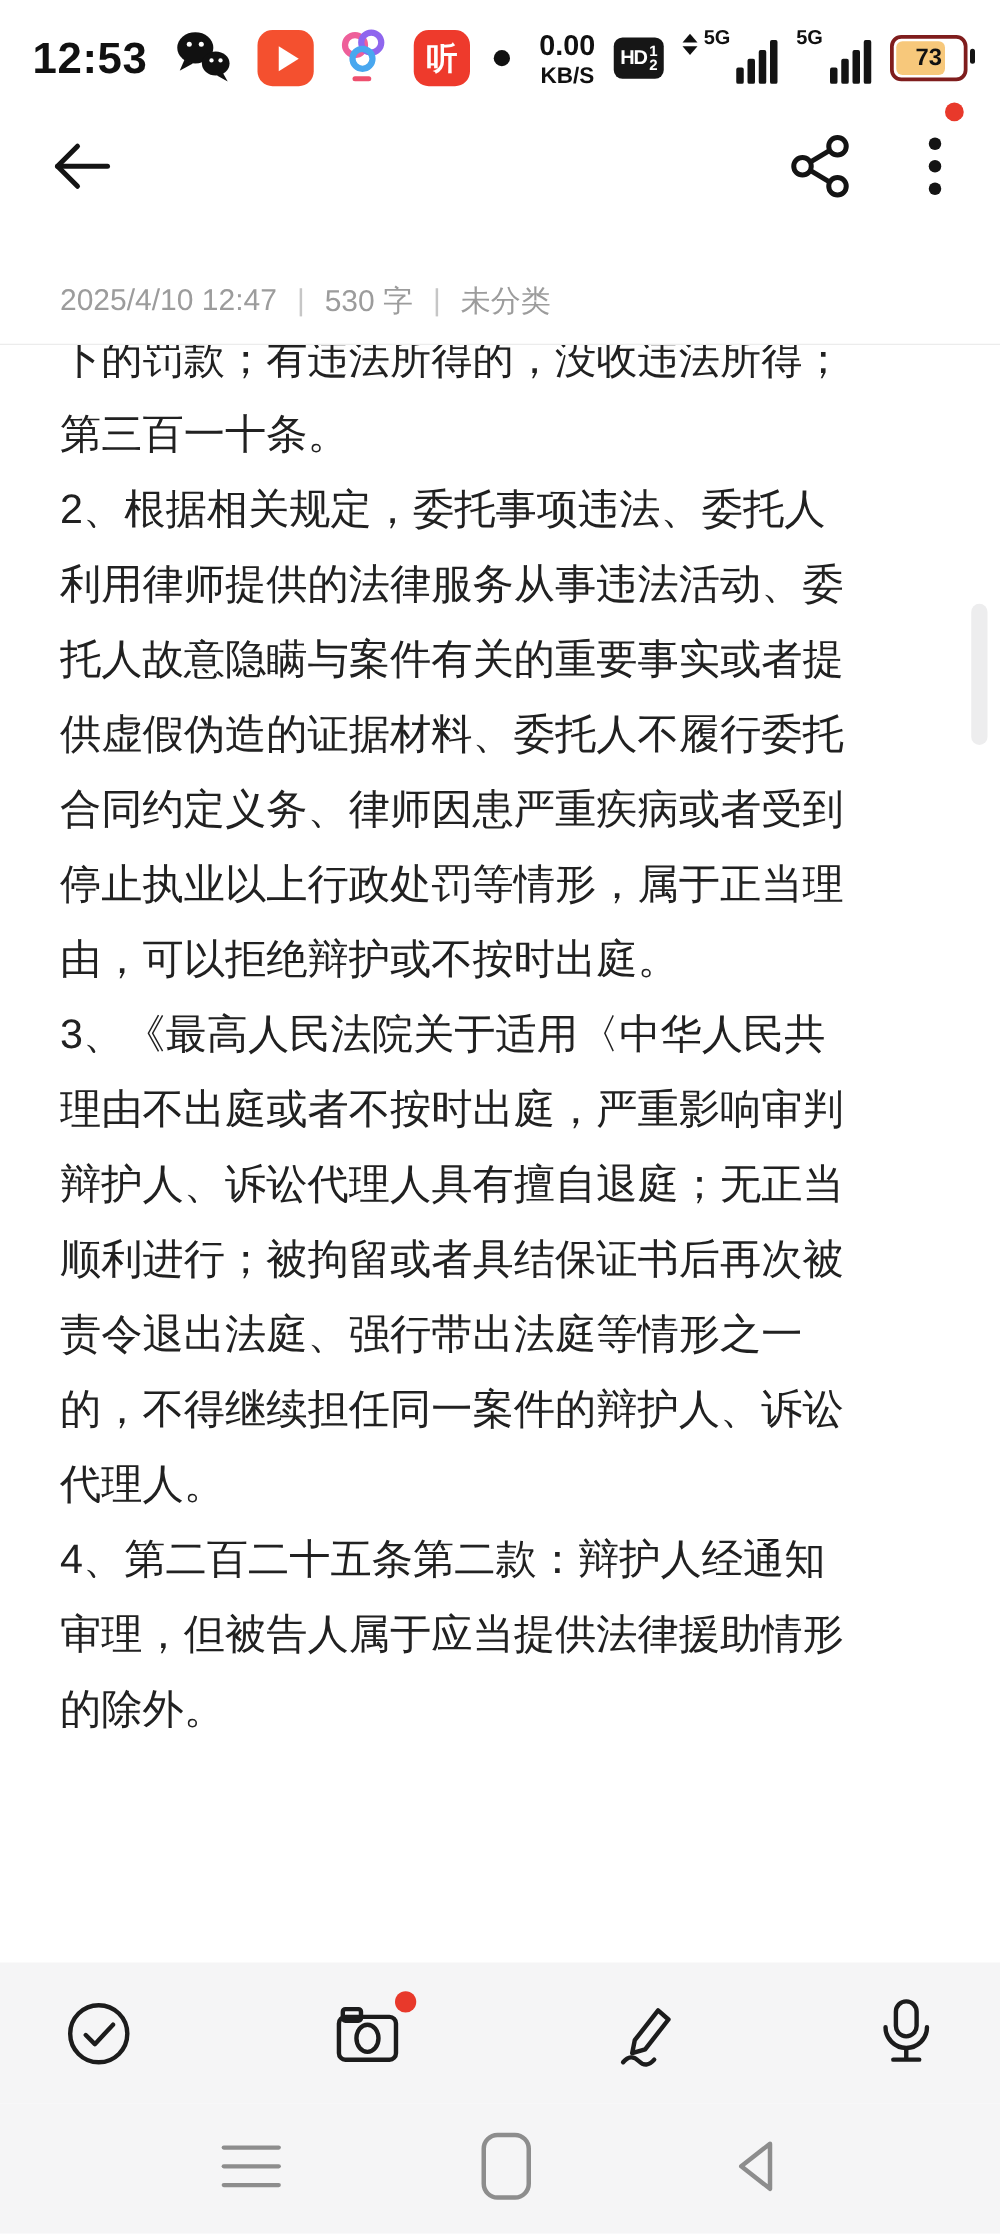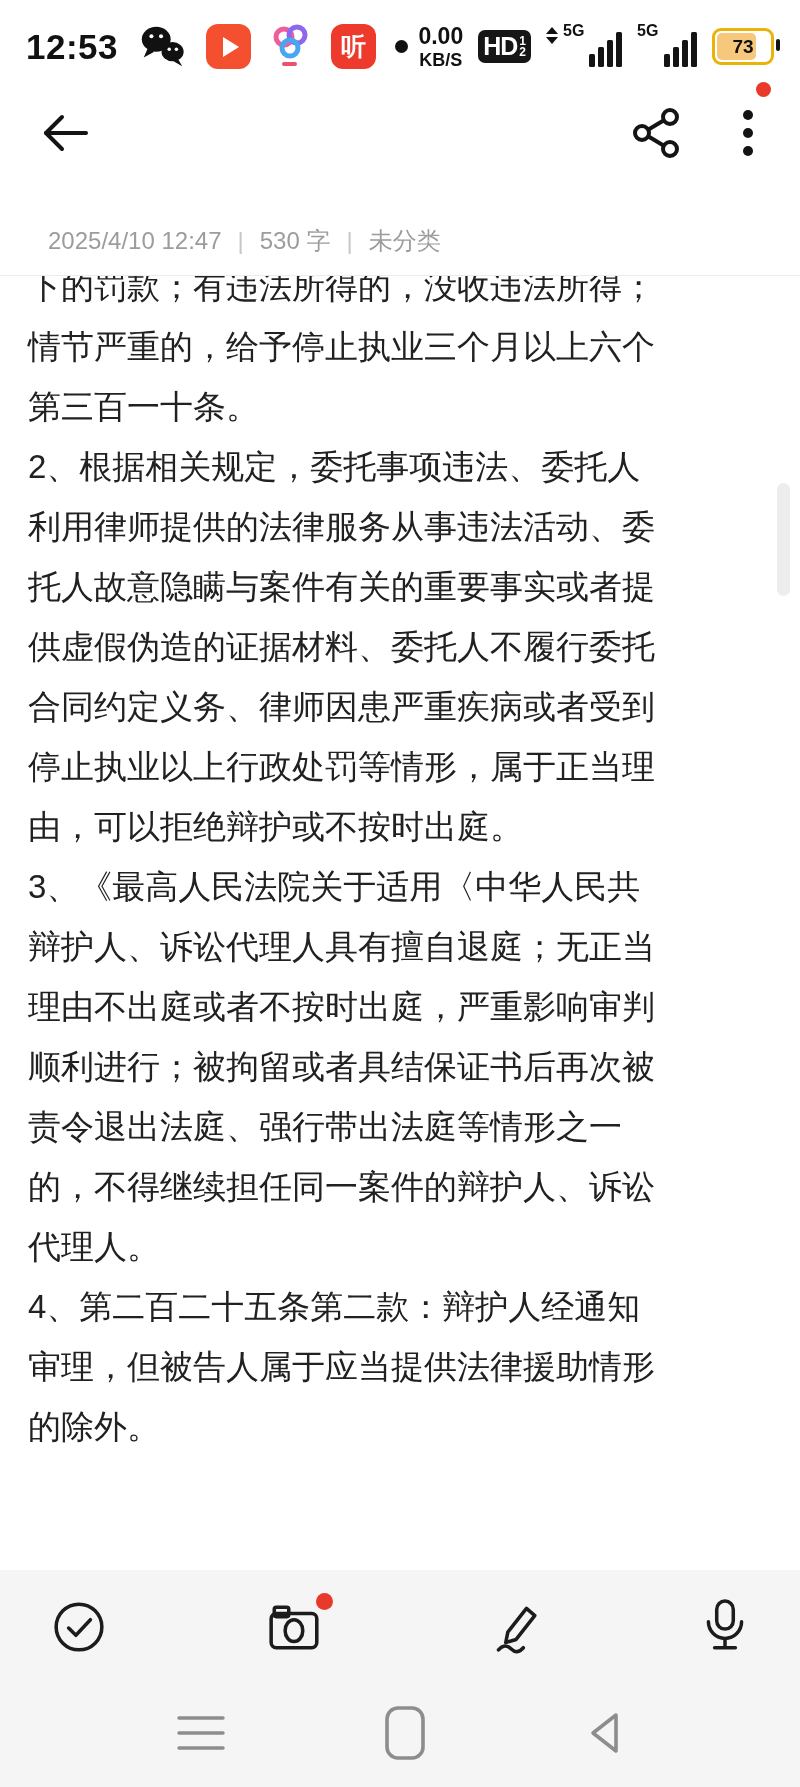--- a/index.html
+++ b/index.html
@@ -16,47 +16,47 @@
   .appicon { width:45px; height:45px; border-radius:12px; display:flex; align-items:center; justify-content:center; }
   .play-bg { background:#f4502f; }
   .listen-bg { background:#ee3a2c; color:#fff; font-size:25px; font-weight:700; }
   .black-dot { width:13px; height:13px; border-radius:50%; background:#111; }
   .sb-right { display:flex; align-items:center; gap:15px; }
   .net { display:flex; flex-direction:column; align-items:center; line-height:1; font-weight:700; color:#111; }
   .net-v { font-size:23px; }
   .net-u { font-size:18px; margin-top:3px; }
   .hd { background:#161616; color:#fff; border-radius:7px; height:33px; padding:0 5px;
     display:flex; align-items:center; }
-  .hd-txt { font-size:25px; font-weight:800; letter-spacing:-1px; }
+  .hd-txt { font-size:16px; font-weight:800; letter-spacing:-1px; }
   .hd-frac { display:flex; flex-direction:column; font-size:12px; font-weight:800; line-height:11px; margin-left:2px; text-align:center; }
   .sig { position:relative; width:60px; height:46px; }
   .sig.sig1 { width:76px; }
   .sig-label { position:absolute; top:-2px; left:0; font-size:16px; font-weight:800; color:#111; }
   .sig1 .sig-label { left:17px; }
   .updown { position:absolute; left:0; top:3px; display:flex; flex-direction:column; gap:3px; }
   .tri-up { width:0; height:0; border-left:6px solid transparent; border-right:6px solid transparent; border-bottom:7px solid #111; }
   .tri-down { width:0; height:0; border-left:6px solid transparent; border-right:6px solid transparent; border-top:7px solid #111; }
   .bars { position:absolute; right:0; bottom:3px; display:flex; align-items:flex-end; gap:3px; }
   .bars i { display:block; width:6px; background:#141414; border-radius:1.5px; }
-  .battery { position:relative; width:56px; height:31px; border:3px solid #eab308; border-radius:9px; margin-right:8px; }
+  .battery { position:relative; width:56px; height:31px; border:3px solid #7f1d1d; border-radius:9px; margin-right:8px; }
   .bat-fill { position:absolute; left:2px; top:2px; bottom:2px; width:70%; background:#f7c87b; border-radius:5px; }
   .bat-num { position:absolute; inset:0; display:flex; align-items:center; justify-content:center;
     font-size:19px; font-weight:700; color:#111; }
   .bat-nub { position:absolute; right:-9px; top:8px; width:4px; height:12px; background:#141414; border-radius:2px; }
   
   .appbar { height:100px; display:flex; align-items:center; justify-content:space-between; padding:0 46px 0 40px; }
   .appbar-right { display:flex; align-items:center; gap:60px; }
   .menu-wrap { position:relative; }
   .menu-badge { position:absolute; top:-26px; right:-17px; width:15px; height:15px; border-radius:50%; background:#e8392b; }
   
   .meta { margin:40px 0 0 48px; font-size:24px; color:#9c9c9c; display:flex; align-items:center; }
   .meta-sep { margin:0 16px; color:#c6c6c6; }
   .divider { margin-top:18px; height:1px; background:#ececec; }
   
-  .content { height:1292px; overflow:hidden; padding:0 30px 0 28px; box-sizing:border-box;
+  .content { height:1292px; overflow:hidden; padding:0 30px 0 48px; box-sizing:border-box;
     font-size:33px; line-height:60px; color:#212121; }
   .content .line { white-space:nowrap; }
   .content .line:first-child { margin-top:-19px; }
   .scroll-pill { position:absolute; right:10px; top:483px; width:13px; height:113px; border-radius:7px; background:#ededee; }
   
   .toolbar { position:absolute; left:0; top:1570px; width:800px; height:113px; background:#f5f5f6;
     display:flex; align-items:center; justify-content:space-between; padding:0 52px; box-sizing:border-box; }
   .tool-btn { position:relative; display:flex; align-items:center; justify-content:center; }
   .cam-badge { position:absolute; top:-8px; right:-10px; width:17px; height:17px; border-radius:50%; background:#e8392b; }
   
@@ -173,32 +173,31 @@
   <span>2025/4/10 12:47</span>
   <span class="meta-sep">|</span>
   <span>530 字</span>
   <span class="meta-sep">|</span>
   <span>未分类</span>
 </div>
 <div class="divider"></div>
 
 <div class="content">
   <div class="line">下的罚款；有违法所得的，没收违法所得；</div>
-  <div class="line">情节严重的，给予停止执业三个月以上六个</div>
   <div class="line">第三百一十条。</div>
   <div class="line">2、根据相关规定，委托事项违法、委托人</div>
   <div class="line">利用律师提供的法律服务从事违法活动、委</div>
   <div class="line">托人故意隐瞒与案件有关的重要事实或者提</div>
   <div class="line">供虚假伪造的证据材料、委托人不履行委托</div>
   <div class="line">合同约定义务、律师因患严重疾病或者受到</div>
   <div class="line">停止执业以上行政处罚等情形，属于正当理</div>
   <div class="line">由，可以拒绝辩护或不按时出庭。</div>
   <div class="line">3、《最高人民法院关于适用〈中华人民共</div>
+  <div class="line">理由不出庭或者不按时出庭，严重影响审判</div>
   <div class="line">辩护人、诉讼代理人具有擅自退庭；无正当</div>
-  <div class="line">理由不出庭或者不按时出庭，严重影响审判</div>
   <div class="line">顺利进行；被拘留或者具结保证书后再次被</div>
   <div class="line">责令退出法庭、强行带出法庭等情形之一</div>
   <div class="line">的，不得继续担任同一案件的辩护人、诉讼</div>
   <div class="line">代理人。</div>
   <div class="line">4、第二百二十五条第二款：辩护人经通知</div>
   <div class="line">审理，但被告人属于应当提供法律援助情形</div>
   <div class="line">的除外。</div>
 </div>
 <div class="scroll-pill"></div>
 

